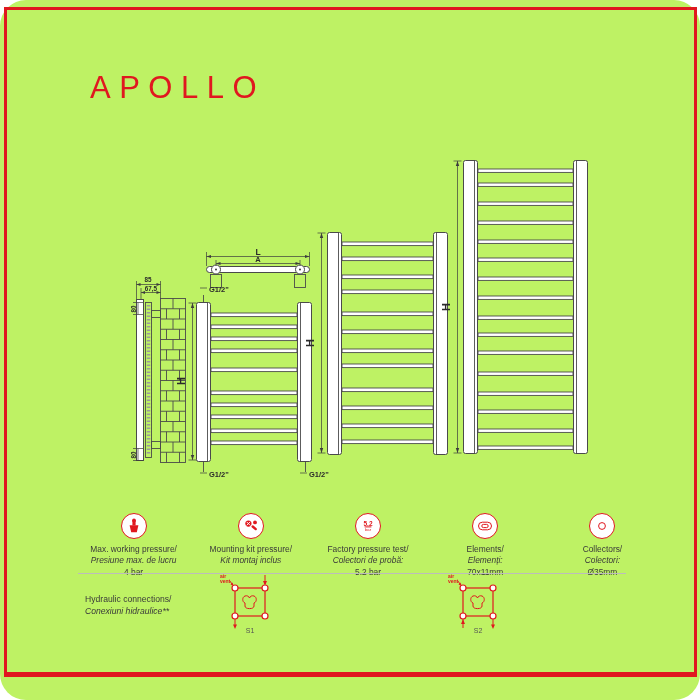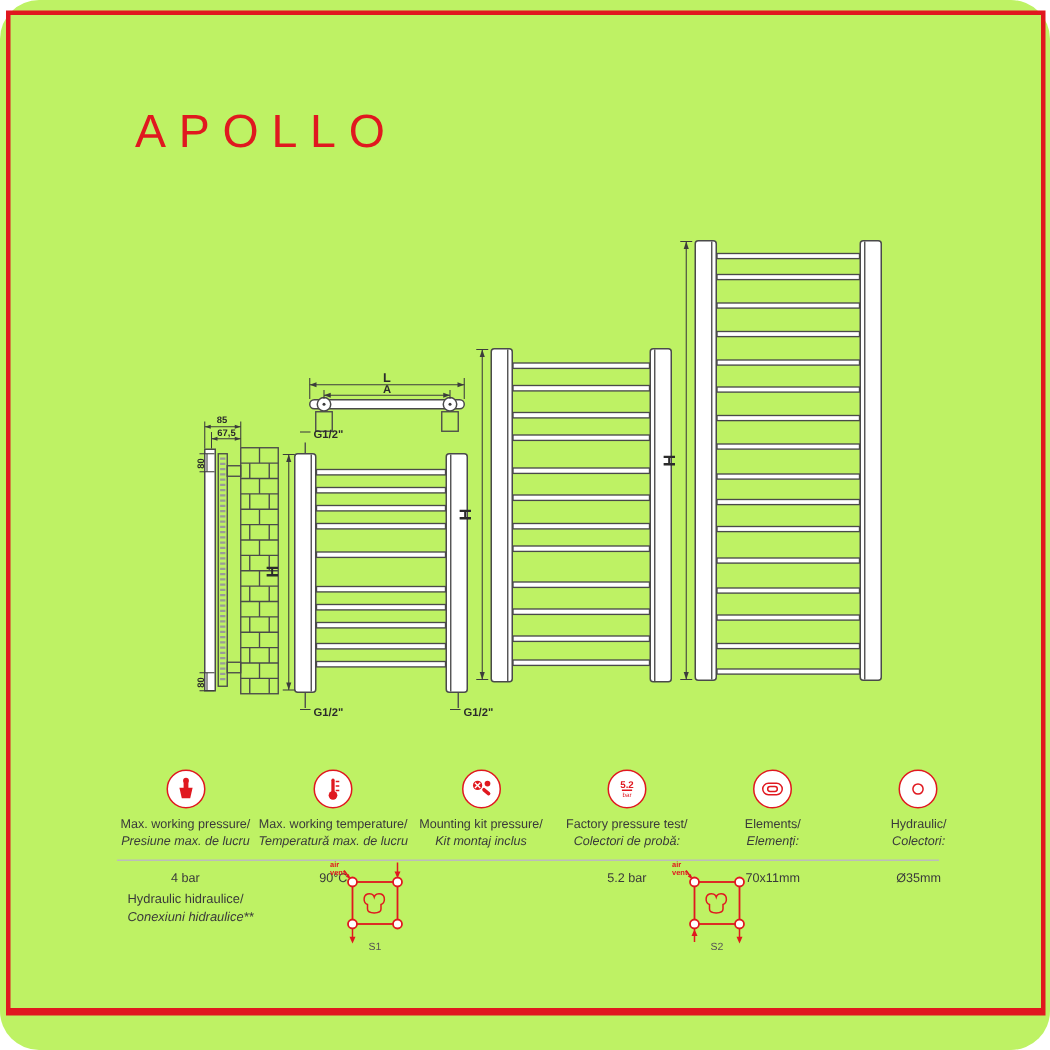--- a/index.html
+++ b/index.html
@@ -22,21 +22,21 @@
   .hatch{stroke:#9a9a9a;stroke-width:3.5;stroke-dasharray:1.5 2;fill:none;}
   text.dtxt{fill:#2b2b2b;font-weight:bold;font-family:"Liberation Sans",sans-serif;}
   
   .specs{position:absolute;left:75px;top:513px;width:586px;display:flex;}
   .spec{flex:1;text-align:center;color:#3a3a3a;}
   .icon-circle{width:24px;height:24px;border:1.4px solid var(--accent);
                border-radius:50%;margin:0 auto 5px;display:flex;
                align-items:center;justify-content:center;background:#fff;}
   .spec .l1{font-size:8.4px;line-height:1.3;white-space:nowrap;}
   .spec .l2{font-size:8.4px;line-height:1.3;font-style:italic;white-space:nowrap;}
-  .spec .l3{font-size:8.4px;line-height:1.3;margin-top:14px;white-space:nowrap;}
+  .spec .l3{font-size:8.4px;line-height:1.3;margin-top:1px;white-space:nowrap;}
   .divider{position:absolute;left:78px;top:573px;width:548px;height:1px;
            background:#bcbcbc;}
   .hydro-text{position:absolute;left:85px;top:594px;font-size:8.6px;
               color:#3a3a3a;line-height:1.35;}
   .hydro-text .ro{font-style:italic;}
   .sdiag{position:absolute;top:572px;width:62px;height:64px;}
   .sdiag.s1{left:218px;} .sdiag.s2{left:446px;}
   .red-ln{stroke:var(--accent);fill:none;stroke-width:1.2;}
   .red-th{stroke:var(--accent);fill:none;stroke-width:1;}
   .red-f{fill:var(--accent);stroke:none;}
@@ -252,34 +252,20 @@
           <circle class="red-f" cx="0" cy="-5.6" r="1.9"></circle>
           <rect class="red-f" x="-1.6" y="-5.5" width="3.2" height="5"></rect>
           <path class="red-f" d="M-4.4,-0.8 h8.8 l-1.6,7 h-5.6 z"></path>
         </svg>
       </div>
       <div class="l1">Max. working pressure/</div>
       <div class="l2">Presiune max. de lucru</div>
       <div class="l3">4 bar</div>
     </div>
 
-    <div class="spec">
-      <div class="icon-circle">
-        <svg width="16" height="16" viewBox="-8 -8 16 16">
-          <rect class="red-f" x="-1.1" y="-7" width="2.2" height="10" rx="1.1"></rect>
-          <circle class="red-f" cx="0" cy="4.2" r="2.9"></circle>
-          <line class="red-th" x1="1.8" y1="-5" x2="4.2" y2="-5"></line>
-          <line class="red-th" x1="1.8" y1="-2" x2="4.2" y2="-2"></line>
-          <line class="red-th" x1="1.8" y1="1" x2="4.2" y2="1"></line>
-        </svg>
-      </div>
-      <div class="l1">Max. working temperature/</div>
-      <div class="l2">Temperatură max. de lucru</div>
-      <div class="l3">90°C</div>
-    </div>
 
     <div class="spec">
       <div class="icon-circle">
         <svg width="16" height="16" viewBox="-8 -8 16 16">
           <circle class="red-f" cx="-2.6" cy="-2.4" r="3.1"></circle>
           <line x1="-4.4" y1="-4.2" x2="-0.8" y2="-0.6" stroke="#fff" stroke-width="0.9"></line>
           <line x1="-4.4" y1="-0.6" x2="-0.8" y2="-4.2" stroke="#fff" stroke-width="0.9"></line>
           <rect class="red-f" x="0" y="0.6" width="6.4" height="2.4" rx="1.2" transform="rotate(40 3.2 1.8)"></rect>
           <circle class="red-f" cx="4" cy="-3.6" r="1.9"></circle>
         </svg>
@@ -313,30 +299,30 @@
       <div class="l2">Elemenți:</div>
       <div class="l3">70x11mm</div>
     </div>
 
     <div class="spec">
       <div class="icon-circle">
         <svg width="16" height="16" viewBox="-8 -8 16 16">
           <circle class="red-th" cx="0" cy="0" r="3.4" stroke-width="1.4"></circle>
         </svg>
       </div>
-      <div class="l1">Hydraulic/</div>
+      <div class="l1">Collectors/</div>
       <div class="l2">Colectori:</div>
       <div class="l3">Ø35mm</div>
     </div>
   </div>
 
   <div class="divider"></div>
 
   <div class="hydro-text">
-    <div class="en">Hydraulic hidraulice/</div>
+    <div class="en">Hydraulic connections/</div>
     <div class="ro">Conexiuni hidraulice**</div>
   </div>
 
   <svg class="sdiag s1" width="62" height="64" viewBox="0 0 62 64">
     <rect class="red-ln" x="17" y="16" width="30" height="28"></rect>
     <line class="red-th" x1="47" y1="3" x2="47" y2="12"></line>
     <path class="red-f" d="M47,13.5 l-2,-4.5 h4 z"></path>
     <line class="red-th" x1="17" y1="47" x2="17" y2="55"></line>
     <path class="red-f" d="M17,57 l-2,-4.5 h4 z"></path>
     <line class="red-th" x1="11.5" y1="8.5" x2="14.8" y2="13"></line>

